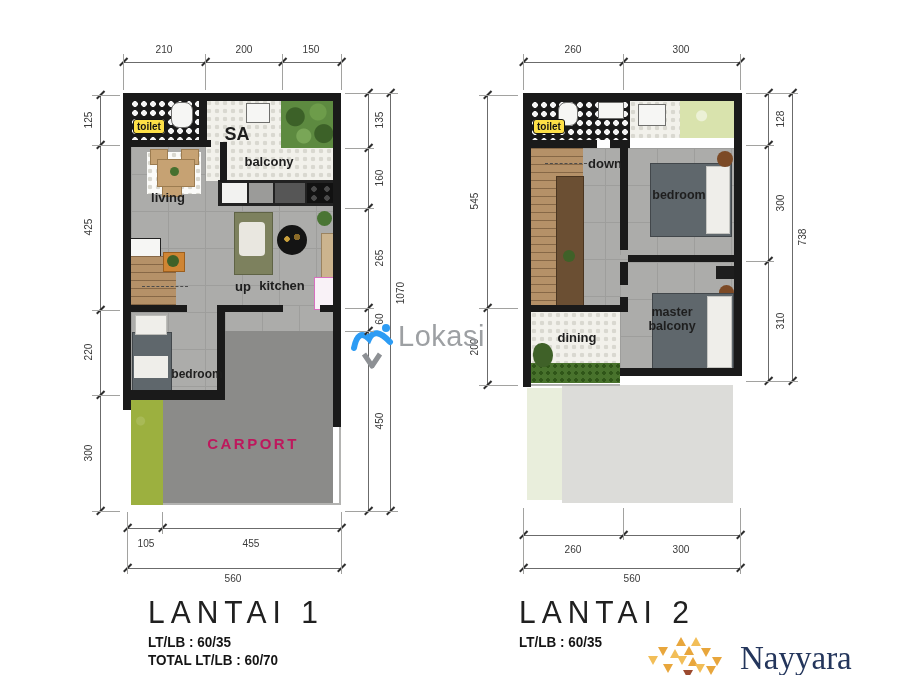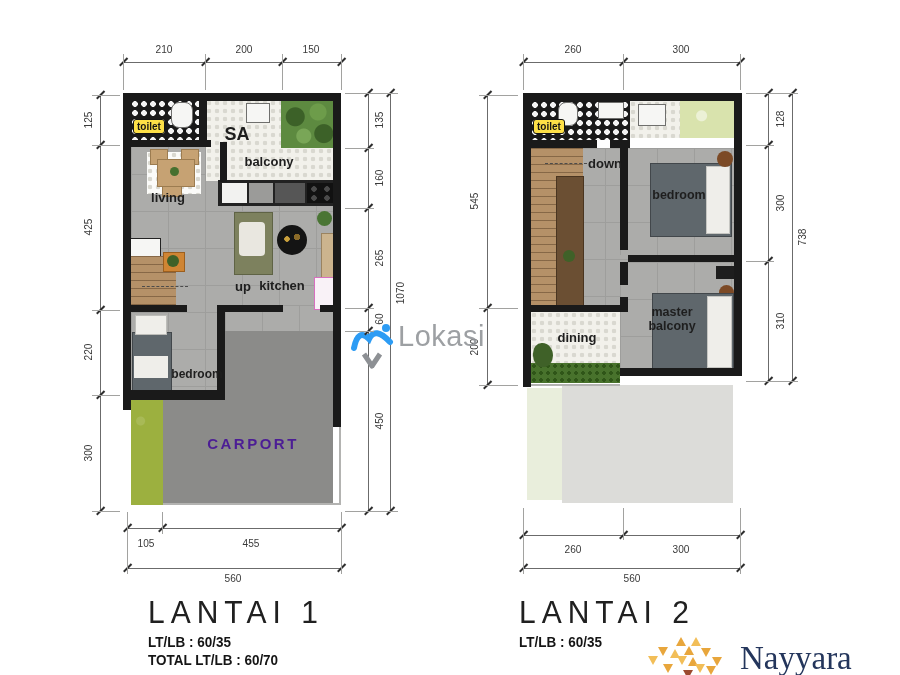--- a/index.html
+++ b/index.html
@@ -49,21 +49,21 @@
   .dim{position:absolute;font-size:11px;color:#3a3a3a;white-space:nowrap;
        transform:translateX(-50%) scaleX(.92);}
   .vdim{position:absolute;font-size:11px;color:#3a3a3a;white-space:nowrap;
        transform:translate(-50%,-50%) rotate(-90deg) scaleX(.92);}
   
   .room{position:absolute;font-size:12.5px;font-weight:600;color:#1e1e1e;white-space:nowrap;
         transform:translateX(-50%);}
   .room-box{position:absolute;font-size:10px;font-weight:700;color:#141414;background:#fde047;
         border:1px solid #141414;border-radius:3px;padding:0 3px;line-height:13px;}
   .carport-label{position:absolute;font-size:15px;font-weight:600;letter-spacing:2.5px;
-        color:#4c1d95;transform:translateX(-50%);}
+        color:#be185d;transform:translateX(-50%);}
   .dash{position:absolute;border-top:1.6px dashed #4c4c4c;}
   
   .floor-title{position:absolute;font-size:30px;font-weight:400;letter-spacing:6px;color:#202020;
         transform:scaleY(1.05);transform-origin:left top;}
   .lt{position:absolute;font-size:14.5px;font-weight:700;color:#151515;transform:scaleX(.93);
         transform-origin:left top;}
   
   .wm{position:absolute;display:flex;font-size:29px;letter-spacing:.5px;opacity:.92;}
   .wm-gray{color:#95989c;font-weight:400;}
   .wm-blue{color:#2d9cf4;font-weight:700;}

